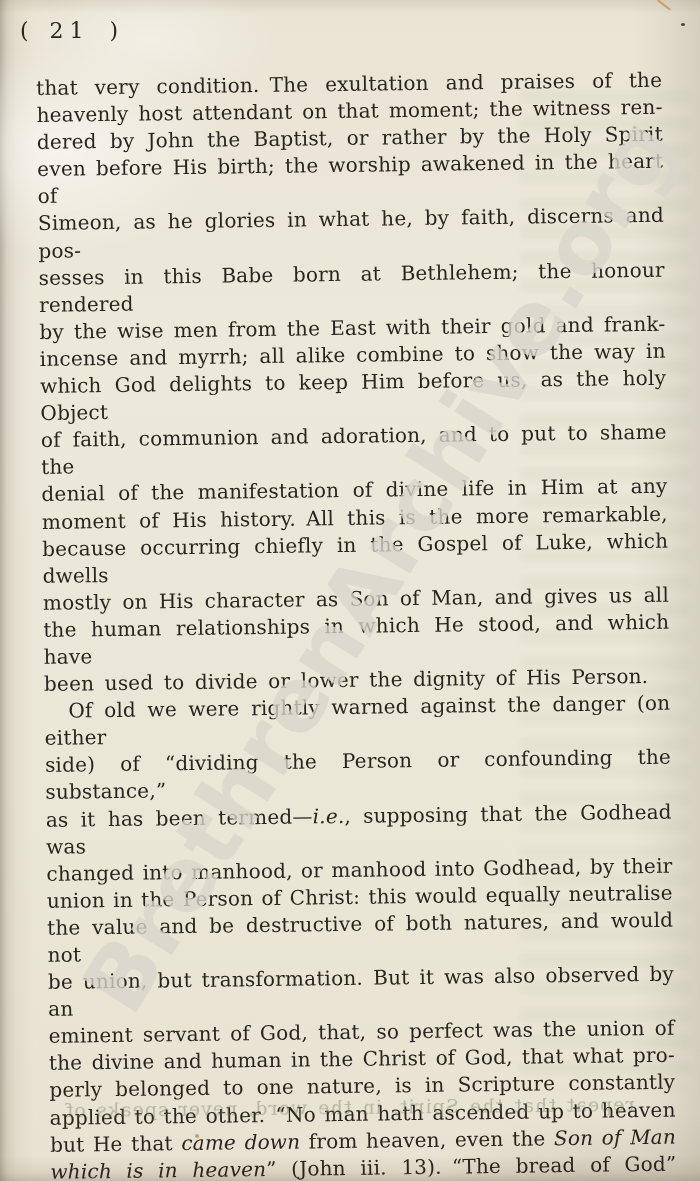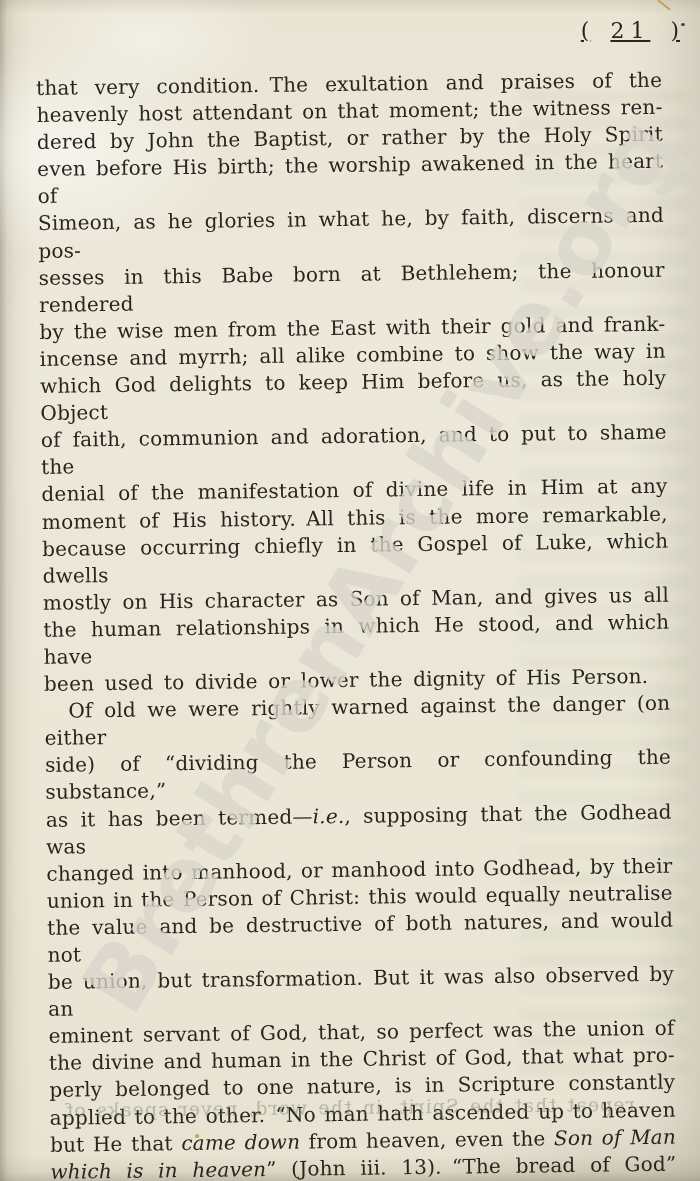--- a/index.html
+++ b/index.html
@@ -10,22 +10,22 @@
       radial-gradient(ellipse 240px 150px at 60px 150px, rgba(255,255,255,0.55), rgba(255,255,255,0) 70%),
       radial-gradient(ellipse 180px 90px at 150px 40px, rgba(255,255,255,0.4), rgba(255,255,255,0) 70%),
       linear-gradient(90deg, rgba(92,85,68,0.38) 0px, rgba(120,112,92,0.18) 7px, rgba(160,152,130,0.10) 16px, rgba(160,152,130,0) 34px),
       linear-gradient(270deg, rgba(125,118,100,0.20) 0px, rgba(140,134,116,0.12) 26px, rgba(150,144,126,0.06) 46px, rgba(150,144,126,0) 70px),
       linear-gradient(0deg, rgba(110,102,82,0.30) 0px, rgba(120,112,92,0.12) 9px, rgba(120,112,92,0) 26px),
       linear-gradient(180deg, rgba(140,130,108,0.18) 0px, rgba(140,130,108,0) 14px),
       radial-gradient(ellipse 300px 120px at 90% 101%, rgba(105,98,80,0.18), rgba(105,98,80,0) 70%),
       linear-gradient(180deg,#e9e4d4 0%, #ece8da 28%, #ebe7d7 68%, #e7e2d1 100%);
   }
   .pagehead{
-    position:absolute;top:18px;left:0;width:100%;text-align:right;
-    font-size:22px;color:#2a251e;letter-spacing:1px;text-decoration:underline;
+    position:absolute;top:18px;left:0;width:100%;text-align:left;
+    font-size:22px;color:#2a251e;letter-spacing:1px;
   }
   .pagehead .paren{margin:0 20px;}
   .pagehead .num{letter-spacing:6px;}
   .bodytext{
     position:absolute;top:70px;left:36px;width:626px;
     font-size:20px;line-height:27.1px;color:#29241d;
     transform:rotate(-0.75deg);transform-origin:60% 0%;
     text-rendering:optimizeLegibility;
   }
   .para{margin:0;}

